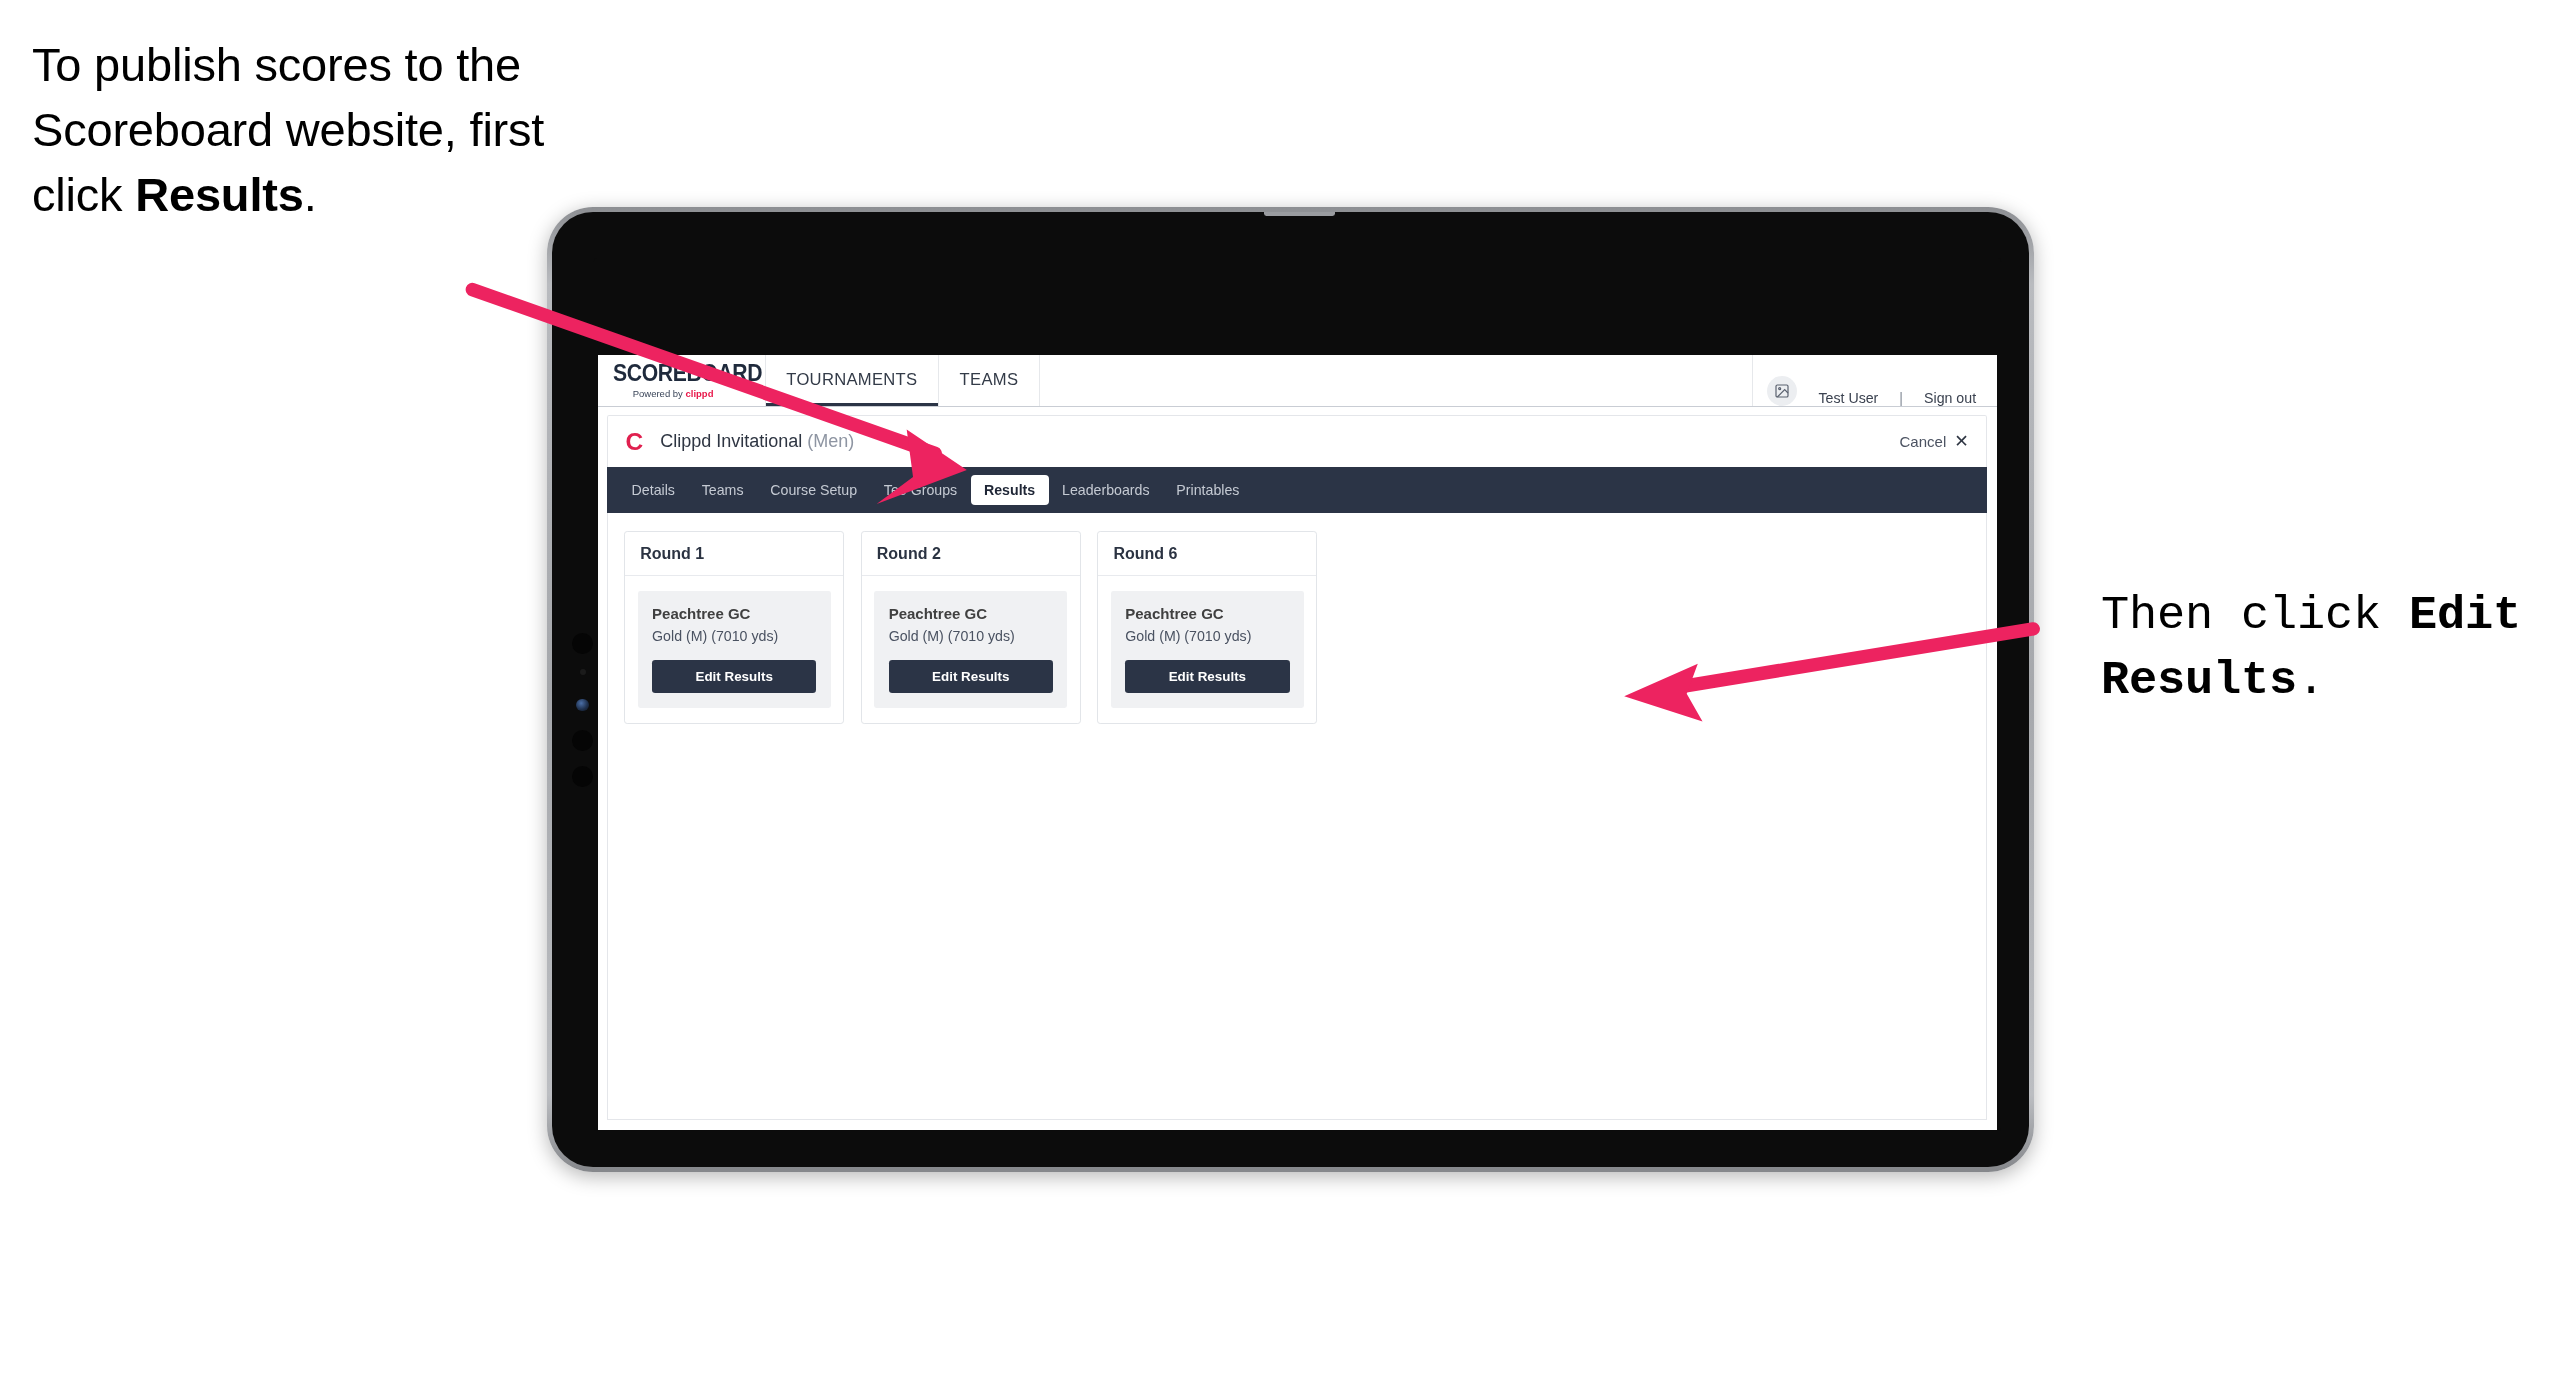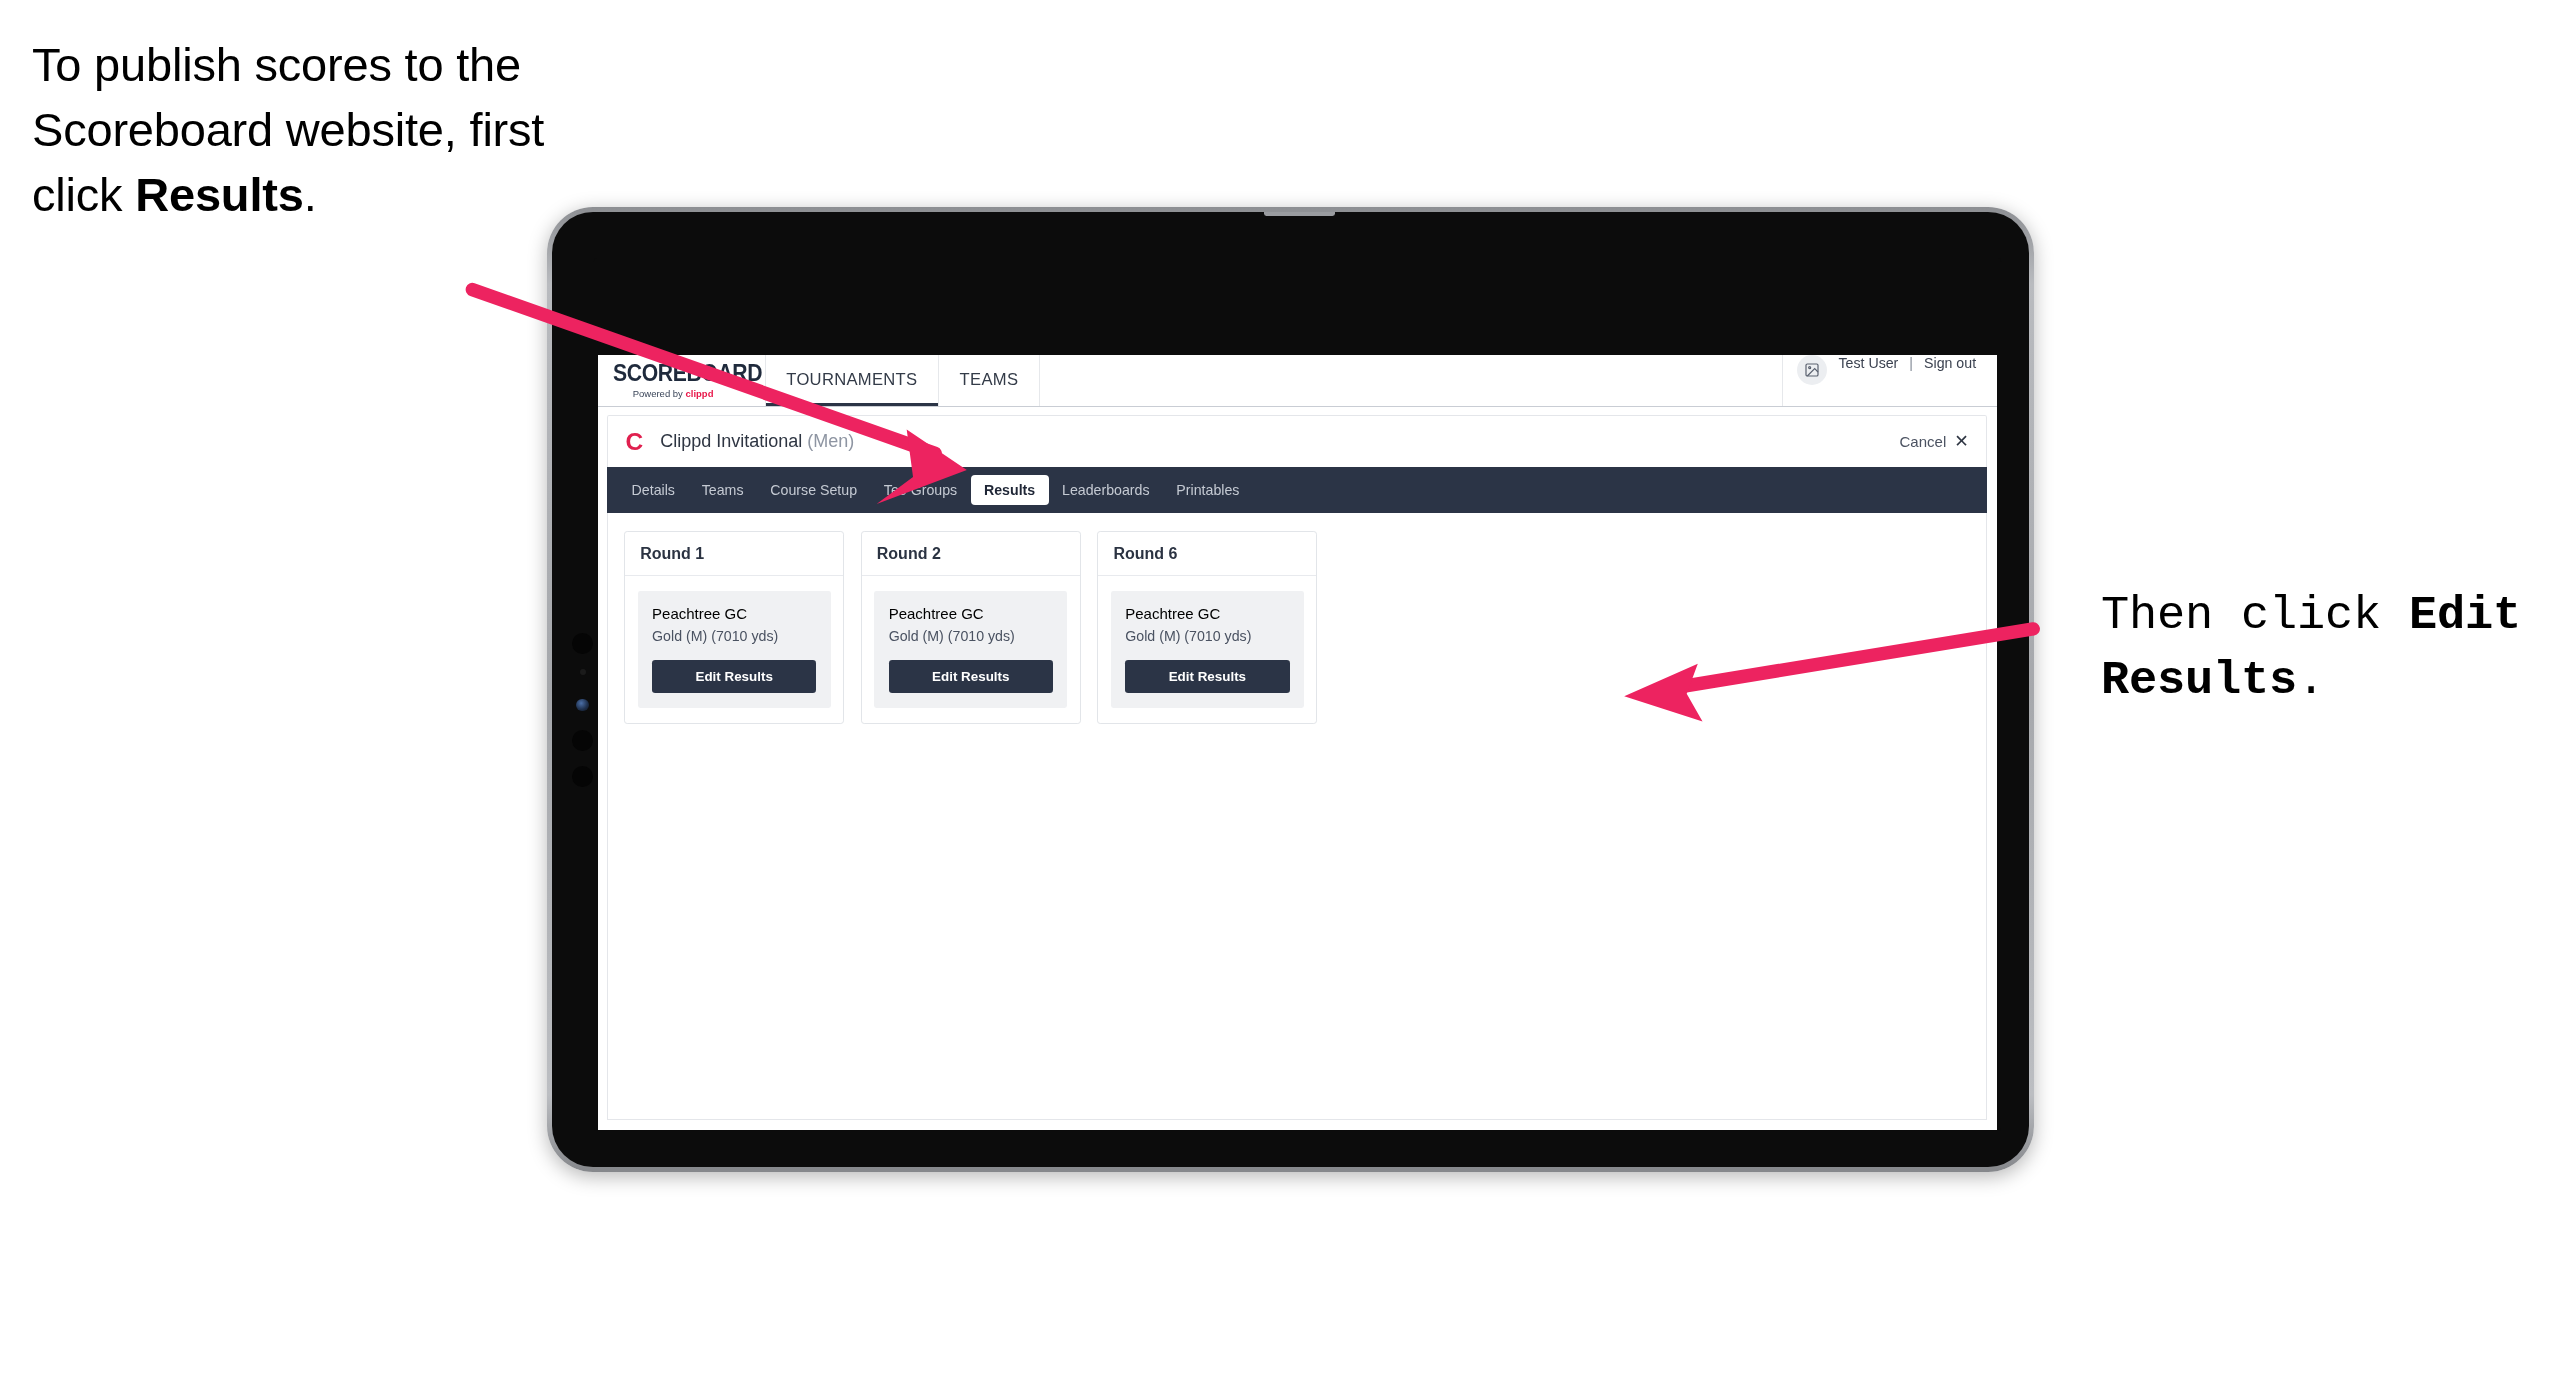--- a/index.html
+++ b/index.html
@@ -154,22 +154,22 @@
   .top-tab.active::after {
     content: "";
     position: absolute;
     left: 0; right: 0; bottom: -0.8px;
     height: 3.2px;
     background: #2b3446;
   }
   .header-spacer { flex: 1 1 auto; border-right: 0.8px solid #e6e8eb; }
   .header-user {
     display: flex;
-    align-items: flex-start;
-    gap: 11px;
+    align-items: flex-end;
+    gap: 21px;
     padding: 0 20.6px 0 14.2px;
     font-size: 14.2px;
     color: #3b4250;
   }
   .avatar {
     width: 30px; height: 30px;
     border-radius: 50%;
     background: #eceef1;
     display: flex; align-items: center; justify-content: center;
     color: #5b6270;
@@ -274,22 +274,22 @@
     box-sizing: border-box;
   }
   .round-card-body { padding: 14.2px 12.7px 15px 12.7px; }
   .course-panel {
     background: #f0f1f3;
     border-radius: 2.4px;
     padding: 14.2px 14.2px 15px 14.2px;
   }
   .course-name {
     font-size: 15px;
-    font-weight: 400;
-    color: #000000;
+    font-weight: 700;
+    color: #404040;
     line-height: 1.25;
   }
   .course-tee {
     font-size: 14.2px;
     color: #4a5261;
     margin-top: 4px;
     line-height: 1.25;
   }
   .edit-btn {
     margin-top: 15px;

